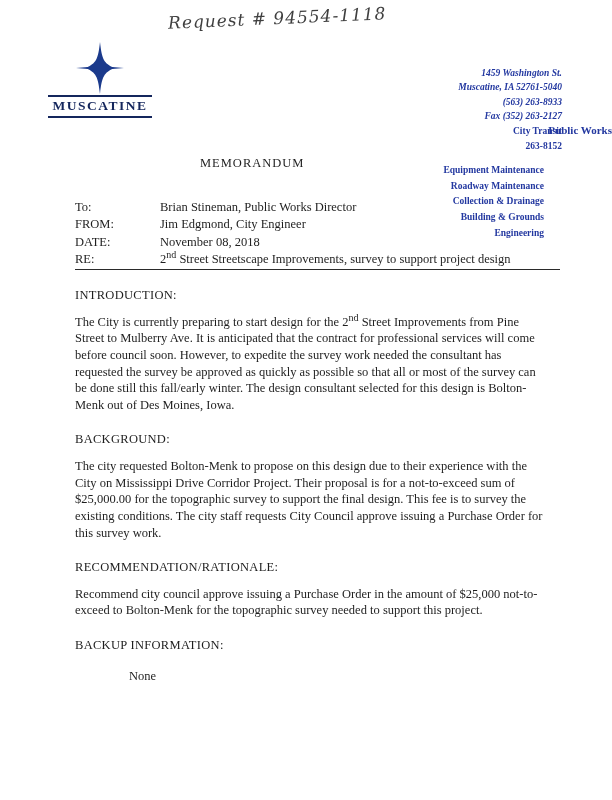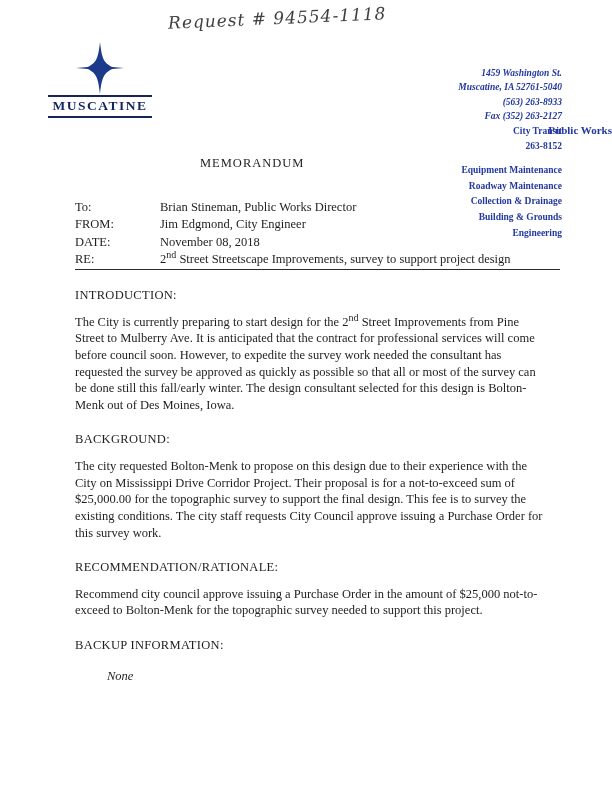--- a/index.html
+++ b/index.html
@@ -52,21 +52,21 @@
     text-align:right;
     font-size:11px;font-weight:bold;
   }
   .transit-block{
     position:absolute;right:50px;top:124px;
     text-align:right;
     font-size:9.5px;font-weight:bold;
     line-height:1.55;
   }
   .divisions{
-    position:absolute;right:50px;top:163px;
+    position:absolute;right:68px;top:163px;
     text-align:right;
     font-size:9.5px;font-weight:bold;
     line-height:1.65;
   }
   .memo-title{
     position:absolute;left:200px;top:156px;
     font-size:12.5px;
     letter-spacing:1px;
   }
   
@@ -82,21 +82,21 @@
     border-top:1.2px solid #2a2a2a;
   }
   
   .memo-body{
     position:absolute;left:75px;top:279px;width:472px;
     font-size:12.5px;
     line-height:1.33;
   }
   .section-heading{margin:8px 0 10px 0;letter-spacing:0.3px;}
   .section-para{margin:0 0 18px 0;text-align:left;}
-  .backup-none{margin:14px 0 0 32px;font-style:italic;}
+  .backup-none{margin:14px 0 0 54px;}
   sup{font-size:10px;line-height:0;}
   
   .footer-quote{
     position:absolute;left:0;bottom:26px;width:612px;
     text-align:center;
     font-size:9.5px;font-weight:bold;
     line-height:1.6;
   }
 </style>
 </head>

